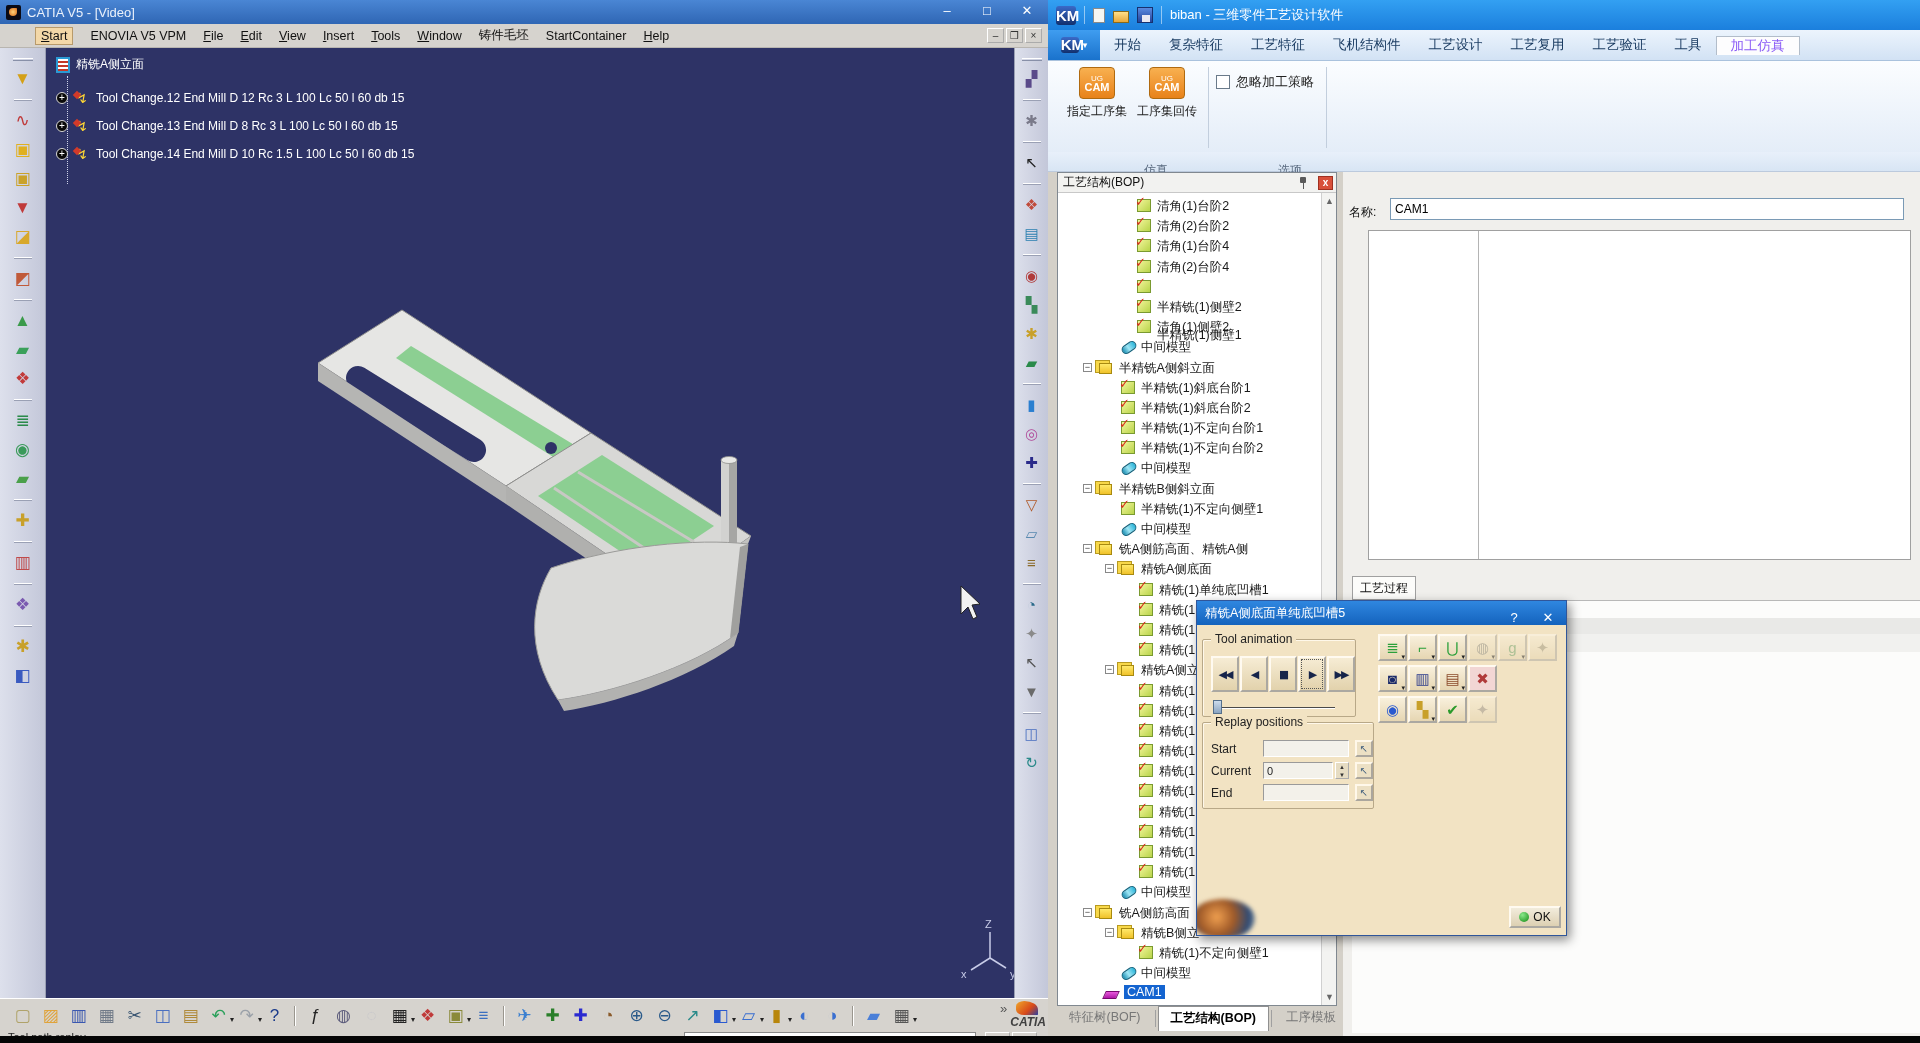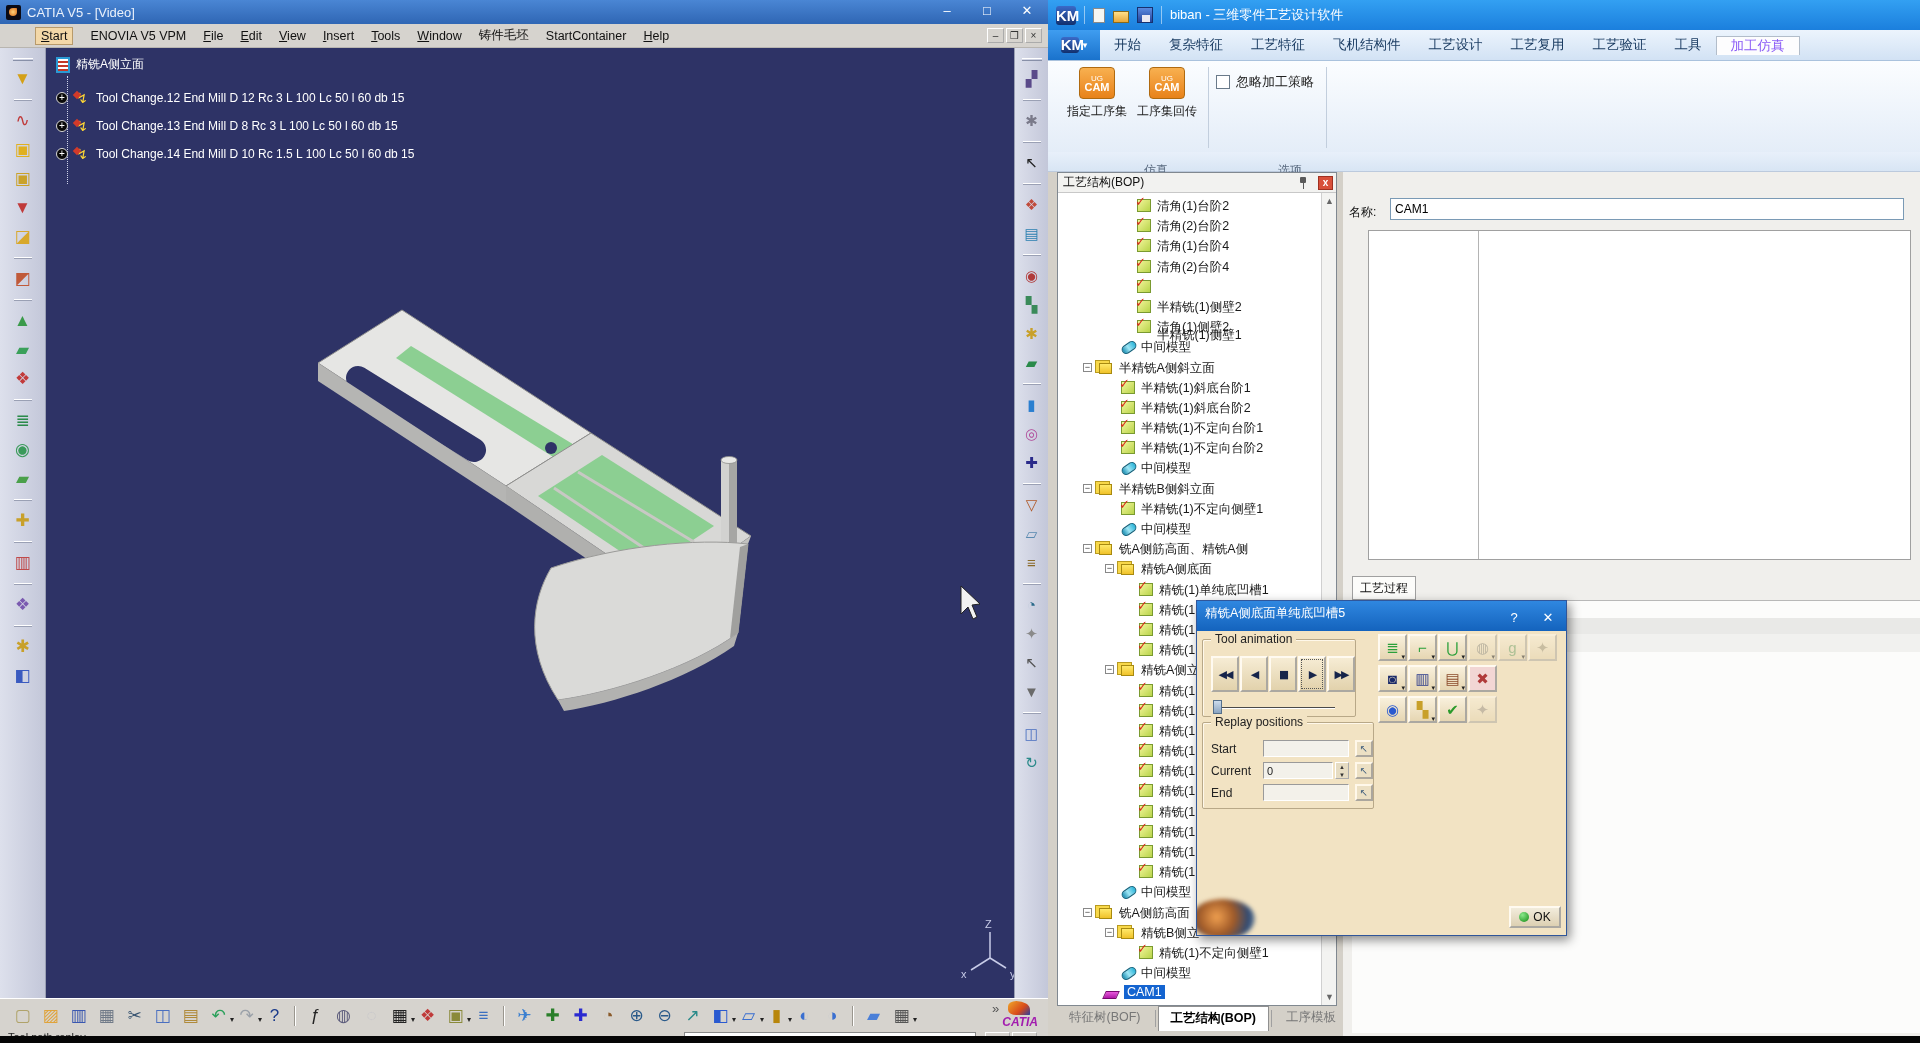--- a/index.html
+++ b/index.html
@@ -53,21 +53,21 @@
     text-align:center; }
   .tc-ico::after { content:""; position:absolute; left:0; top:2px; width:6px; height:6px;
     background:#d23a2a; transform:rotate(45deg); }
 
   .c-bottom-tb { position:absolute; left:0; top:998px; width:1048px; height:34px; background:#d6d3ce;
     border-top:1px solid #fff; display:flex; align-items:center; gap:3px; padding-left:10px; }
   .c-bottom-tb .tb-ico { width:25px; height:24px; font-size:17px; line-height:24px; position:relative; }
   .bsep { width:0; height:20px; border-left:1px solid #9a968e; border-right:1px solid #fff; margin:0 4px; }
   .dd::after { content:"▾"; position:absolute; right:-3px; bottom:-4px; font-size:8px; color:#222; }
   .overflow-chev { margin-left:auto; color:#555; font-size:13px; align-self:flex-start; padding-top:2px; }
-  .catia-logo { margin-right:10px; font-size:12px; font-weight:bold; color:#a21caf; font-style:italic;
+  .catia-logo { margin-right:2px; font-size:12px; font-weight:bold; color:#404040; font-style:italic;
     position:relative; padding-top:12px; }
   .catia-logo::before { content:""; position:absolute; left:6px; top:-2px; width:22px; height:14px;
     border-radius:60% 100% 10% 60%; background:linear-gradient(135deg,#f0a82a,#d84a1a 60%,#2a3fa0); }
 
   .c-status { position:absolute; left:0; top:1032px; width:1048px; height:11px; background:#d6d3ce;
     font-size:11px; color:#222; }
   .c-status .stxt { position:absolute; left:8px; top:-1px; }
   .cmd-field { position:absolute; left:684px; top:0; width:292px; height:11px; background:#fff;
     border:1px solid #8a8a8a; }
   .cmd-btn { position:absolute; top:0; width:25px; height:11px; background:#d6d3ce;
@@ -162,21 +162,21 @@
   .pp-proc { position:absolute; left:9px; top:404px; width:64px; height:24px; background:#fcfcfa;
     border:1px solid #a0a0a0; font-size:12px; text-align:center; line-height:22px; color:#111; }
   .pp-list { position:absolute; left:9px; top:428px; right:0; bottom:10px; background:#fcfcfb;
     border-top:1px solid #b8b8b8; }
   .pp-band1 { position:absolute; left:0; right:0; top:17px; height:16px; background:#e9e9e7; }
   .pp-band2 { position:absolute; left:0; right:0; top:33px; height:18px; background:#f1f1ef; }
 
   
   #dialog { position:absolute; left:1196px; top:600px; width:371px; height:336px; z-index:50;
     border:1px solid #30569a; box-shadow:3px 4px 10px rgba(0,0,0,.45); background:#f2e3c3; overflow:hidden; }
-  .dlg-title { position:absolute; left:0; top:0; right:0; height:30px;
+  .dlg-title { position:absolute; left:0; top:0; right:0; height:24px;
     background:linear-gradient(#2f87e0,#1463bd); color:#fff; font-size:12.5px; line-height:25px;
     padding-left:8px; }
   .dlg-help { position:absolute; right:44px; top:4px; font-size:13px; color:#fff; width:16px; text-align:center; }
   .dlg-close { position:absolute; right:10px; top:4px; font-size:13px; color:#fff; width:16px; text-align:center; }
   .grp { position:absolute; border:1px solid #b8a888; border-radius:2px;
     box-shadow:inset 1px 1px 0 #fff8ea; }
   .grp .gl { position:absolute; left:8px; top:-8px; background:#f2e3c3; padding:0 4px; font-size:12px; color:#222; }
   #grp-anim { left:5px; top:38px; width:154px; height:78px; }
   .vcr { position:absolute; left:8px; top:16px; display:flex; gap:1px; }
   .vcr-btn { width:28px; height:36px; background:linear-gradient(#f6ecd4,#e2d2ac);

